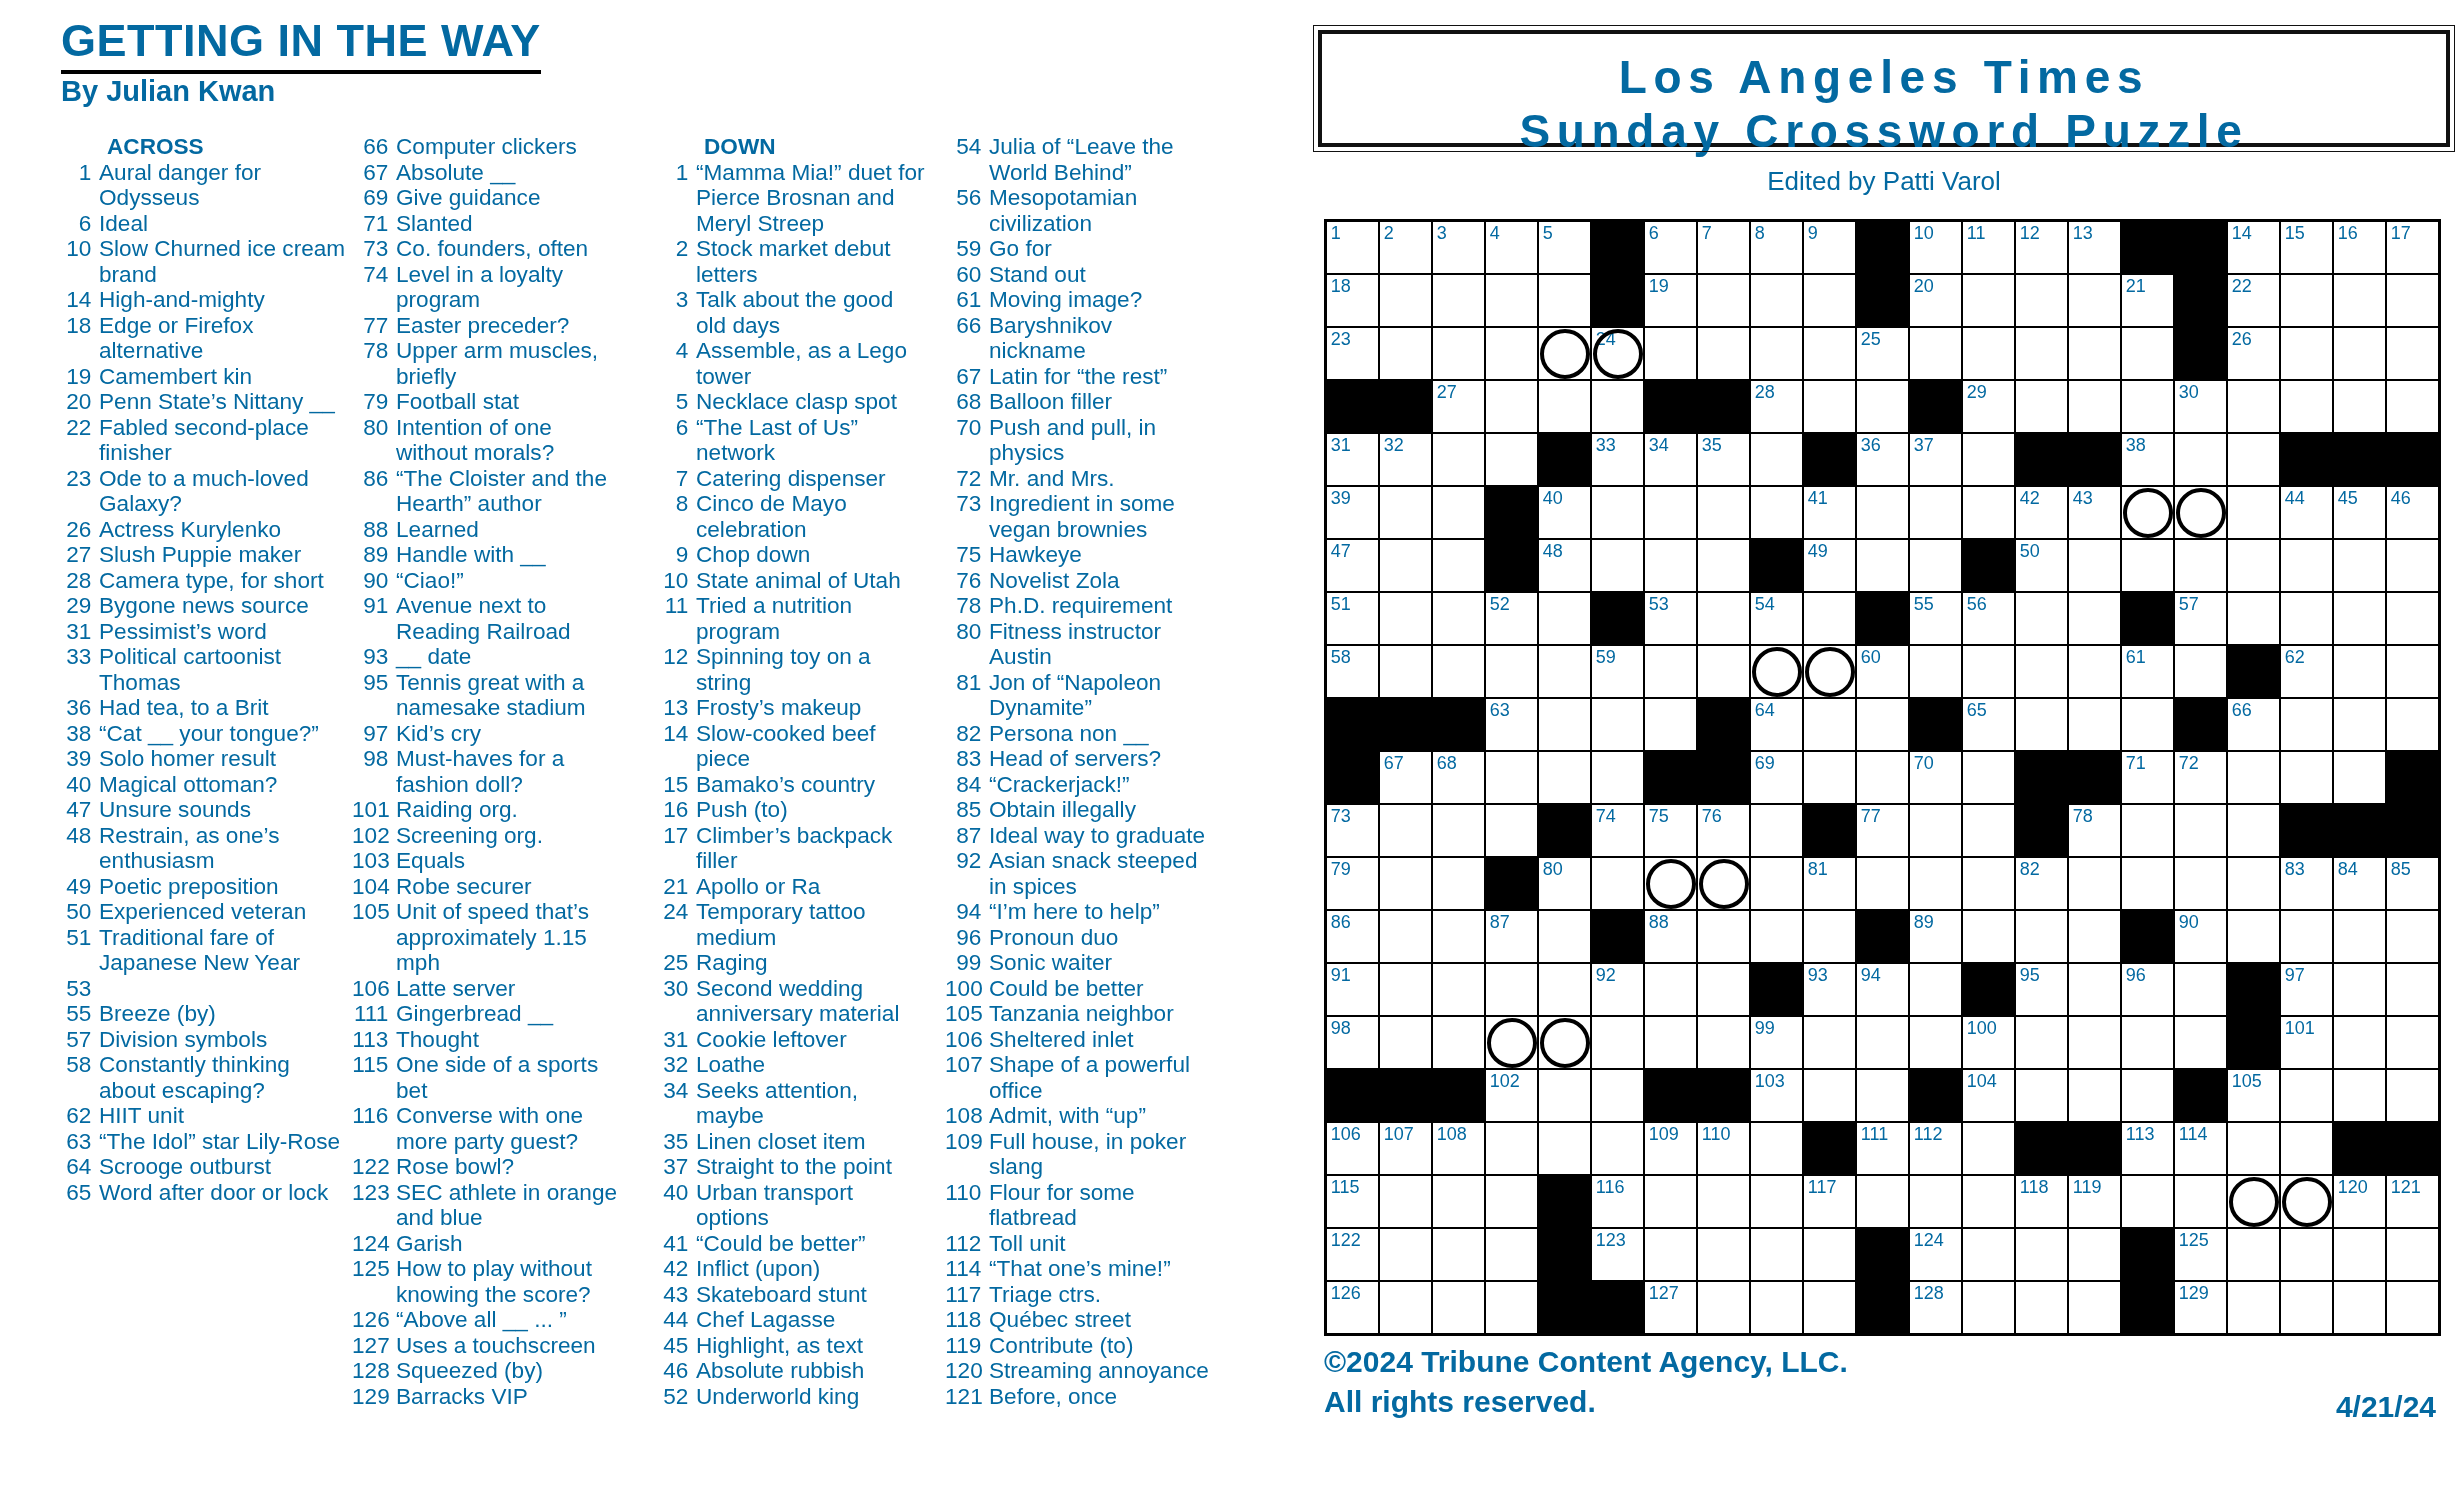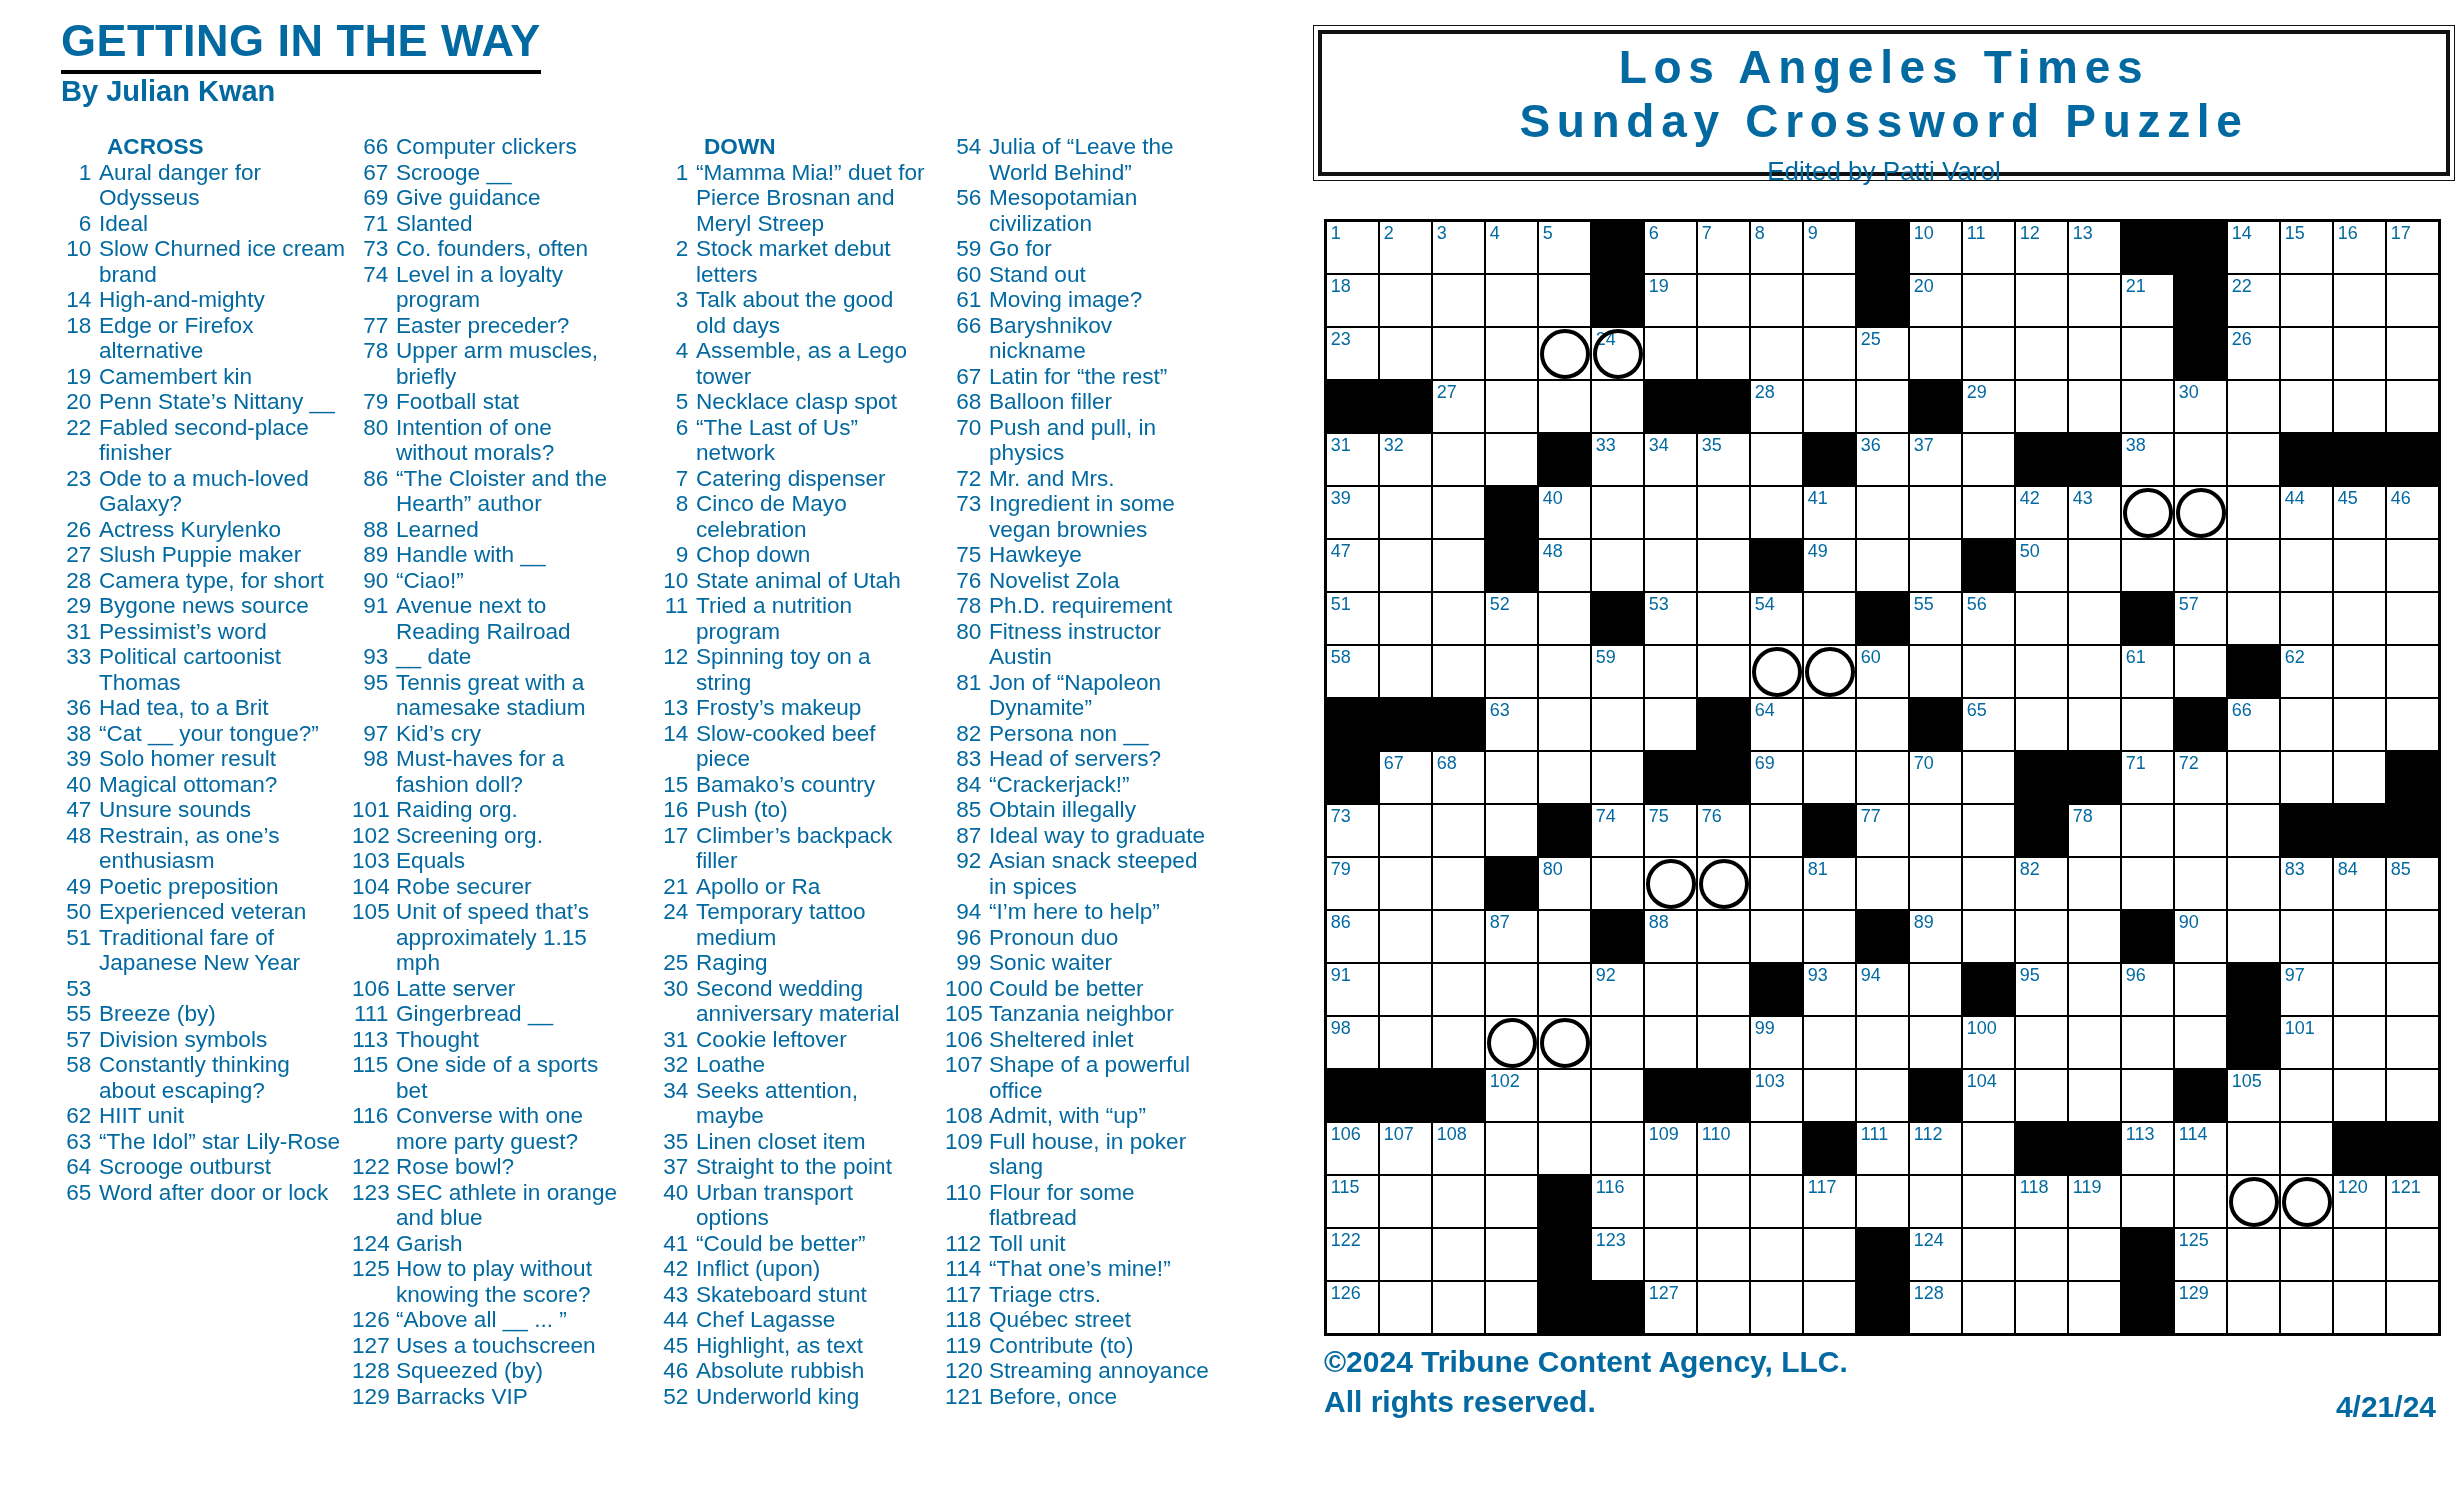--- a/index.html
+++ b/index.html
@@ -16,23 +16,23 @@
   #across-col-1 { left:55px;  width:297px; }
   #across-col-2 { left:352px; width:277px; }
   #down-col-1   { left:652px; width:273px; }
   #down-col-2   { left:945px; width:268px; }
   .clue-header { font-weight:bold; margin-left:52px; }
   .clue { display:flex; }
   .cnum { width:44px; min-width:44px; text-align:right; padding-right:7.7px; }
   .ctext { flex:1; }
 
   
-  .title-box { position:absolute; left:1318px; top:30px; width:1132px; height:146px;
+  .title-box { position:absolute; left:1318px; top:30px; width:1132px; height:117px;
                border:4.8px solid #111; outline:1.9px solid #111; outline-offset:4.8px;
-               text-align:center; padding-top:6px; }
+               text-align:center; padding-top:16px; }
   .mast1, .mast2 { font-size:46px; font-weight:bold; letter-spacing:6.7px; line-height:54px; }
   .edited { font-size:26px; margin-top:7.7px; }
 
   
   .grid { position:absolute; left:1324px; top:219px; display:grid;
           grid-template-columns:repeat(21,53px); grid-template-rows:repeat(21,53px);
           border:2.9px solid #000; background:#fff; }
   .cell { position:relative; border:1.4px solid #000; background:#fff; }
   .cell.black { background:#000; }
   .cell .num { position:absolute; top:1px; left:3.8px; font-size:18px; line-height:20px; }
@@ -182,21 +182,21 @@
         <span class="ctext">Word after door or lock</span>
       </div>
     </div>
   <div class="clue-col" id="across-col-2">
       <div class="clue">
         <span class="cnum">66</span>
         <span class="ctext">Computer clickers</span>
       </div>
       <div class="clue">
         <span class="cnum">67</span>
-        <span class="ctext">Scrooge __</span>
+        <span class="ctext">Absolute __</span>
       </div>
       <div class="clue">
         <span class="cnum">69</span>
         <span class="ctext">Give guidance</span>
       </div>
       <div class="clue">
         <span class="cnum">71</span>
         <span class="ctext">Slanted</span>
       </div>
       <div class="clue">

